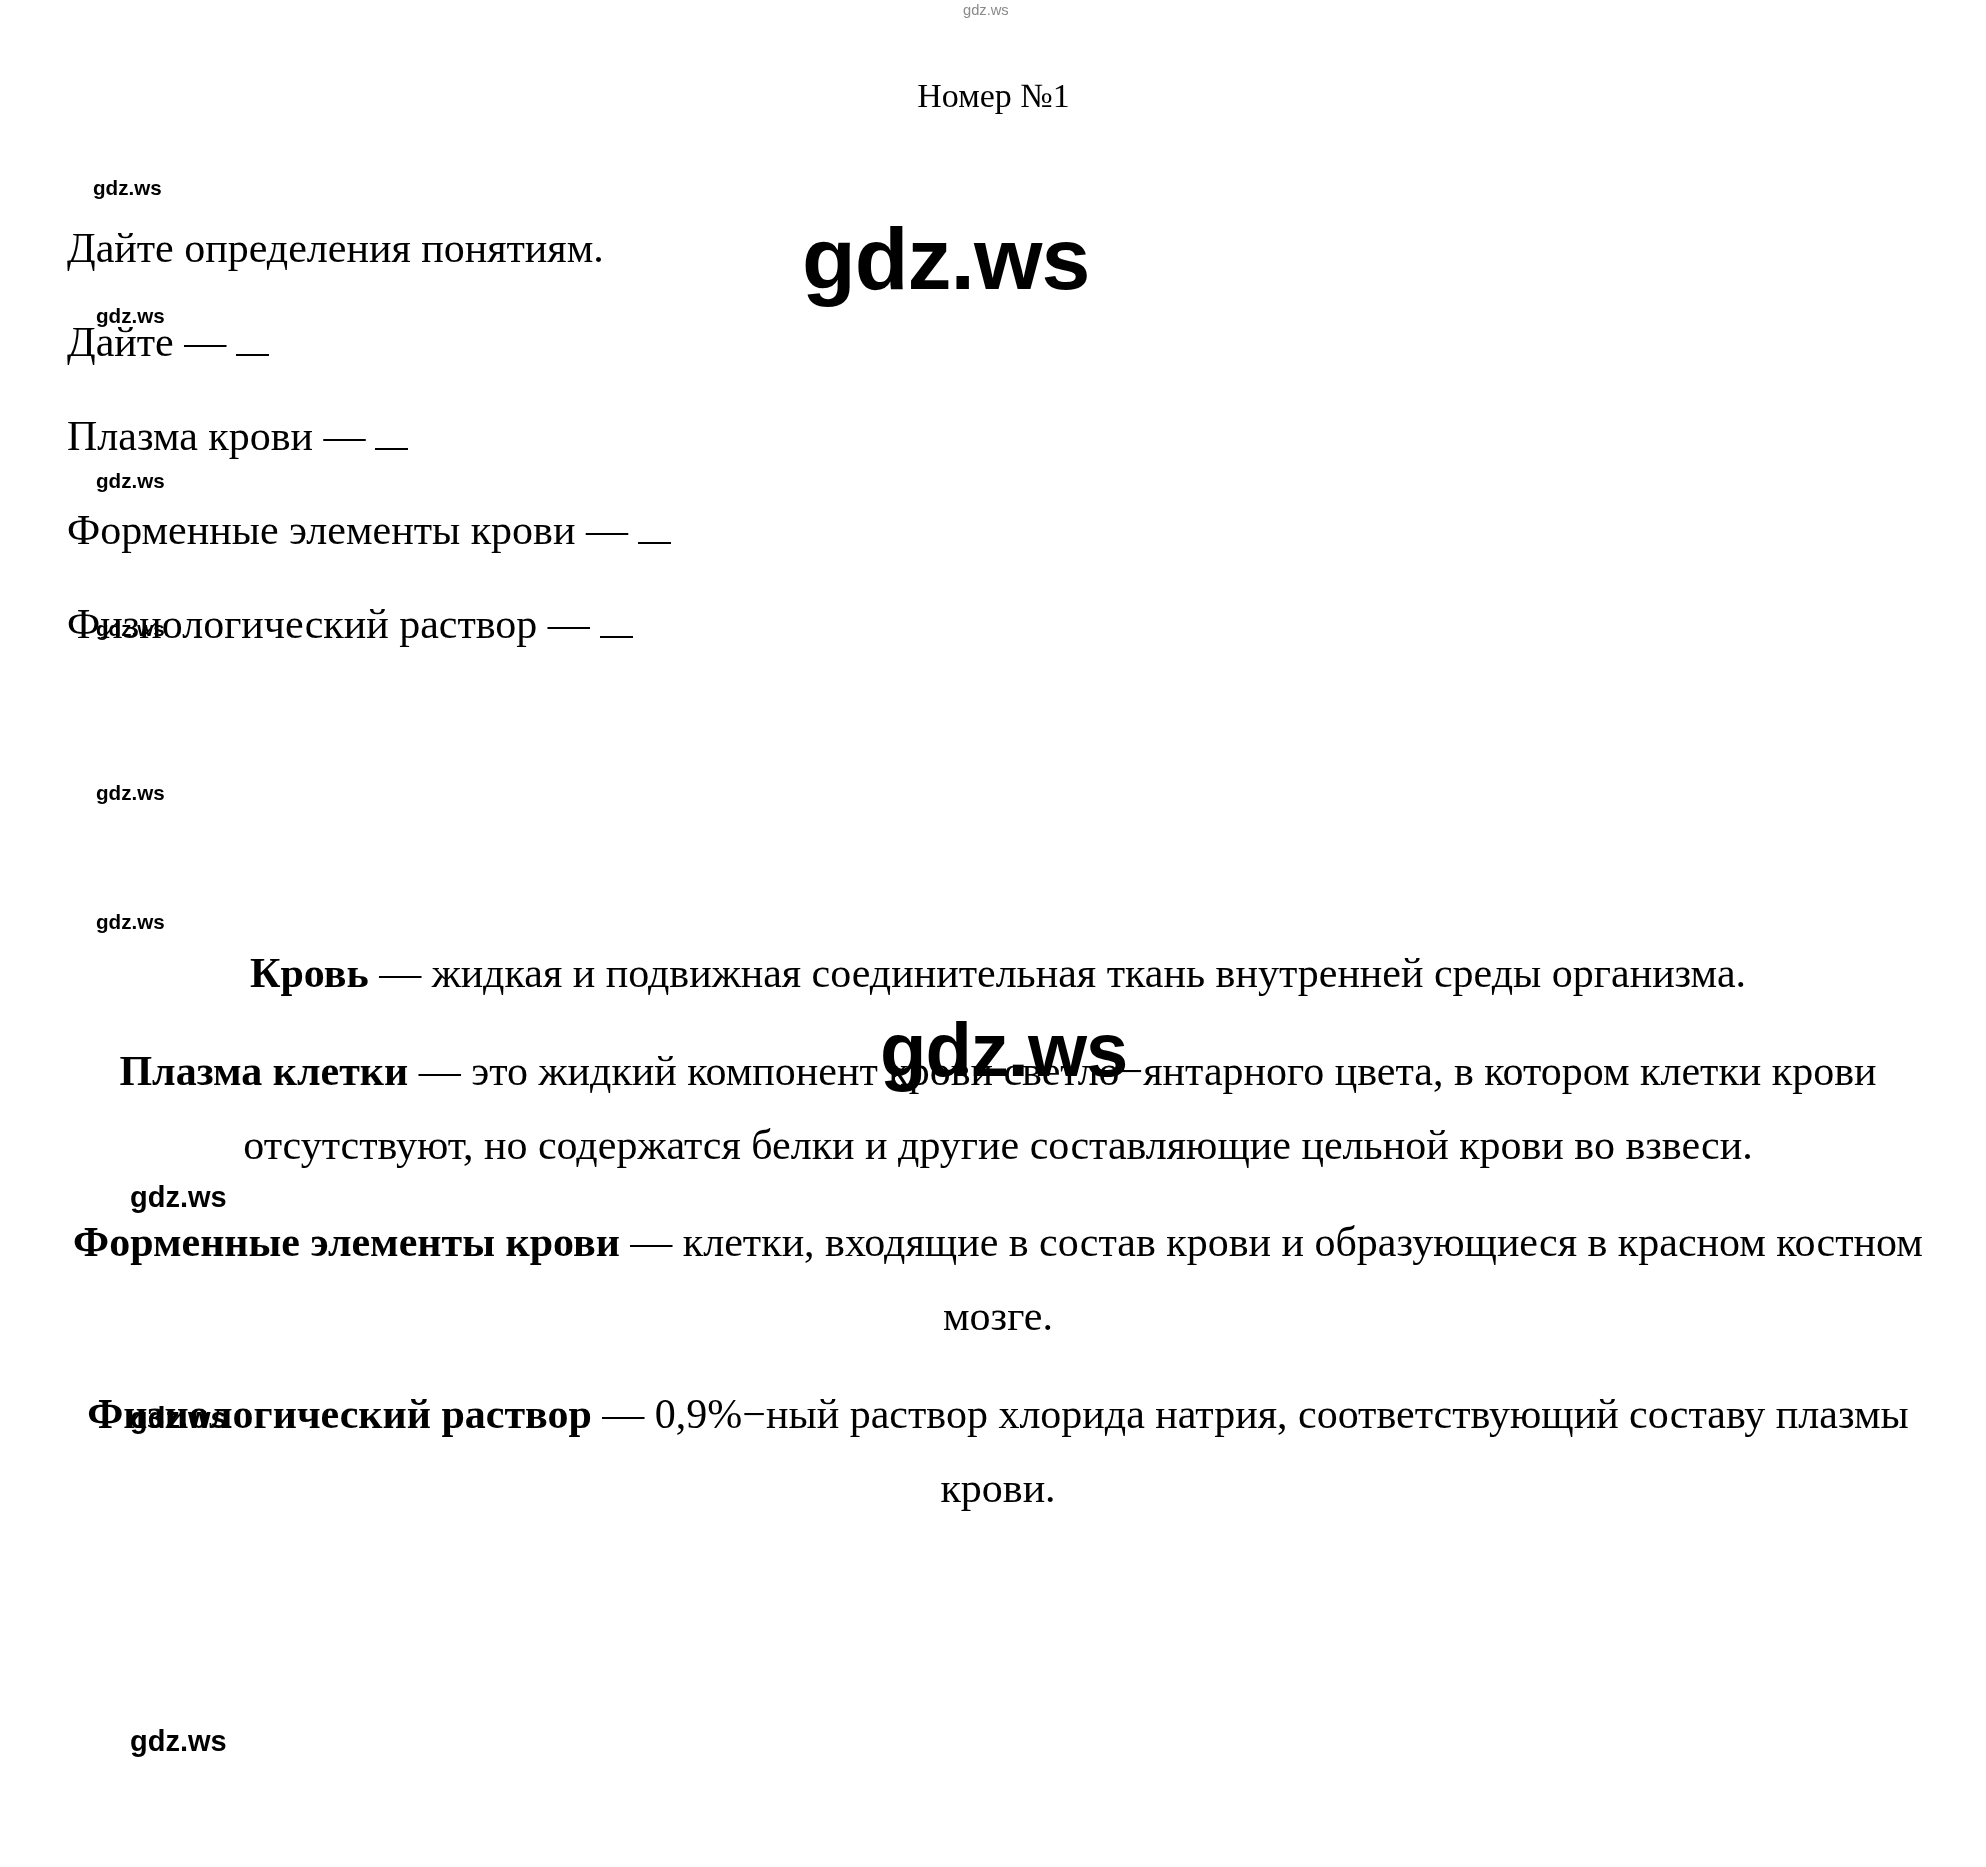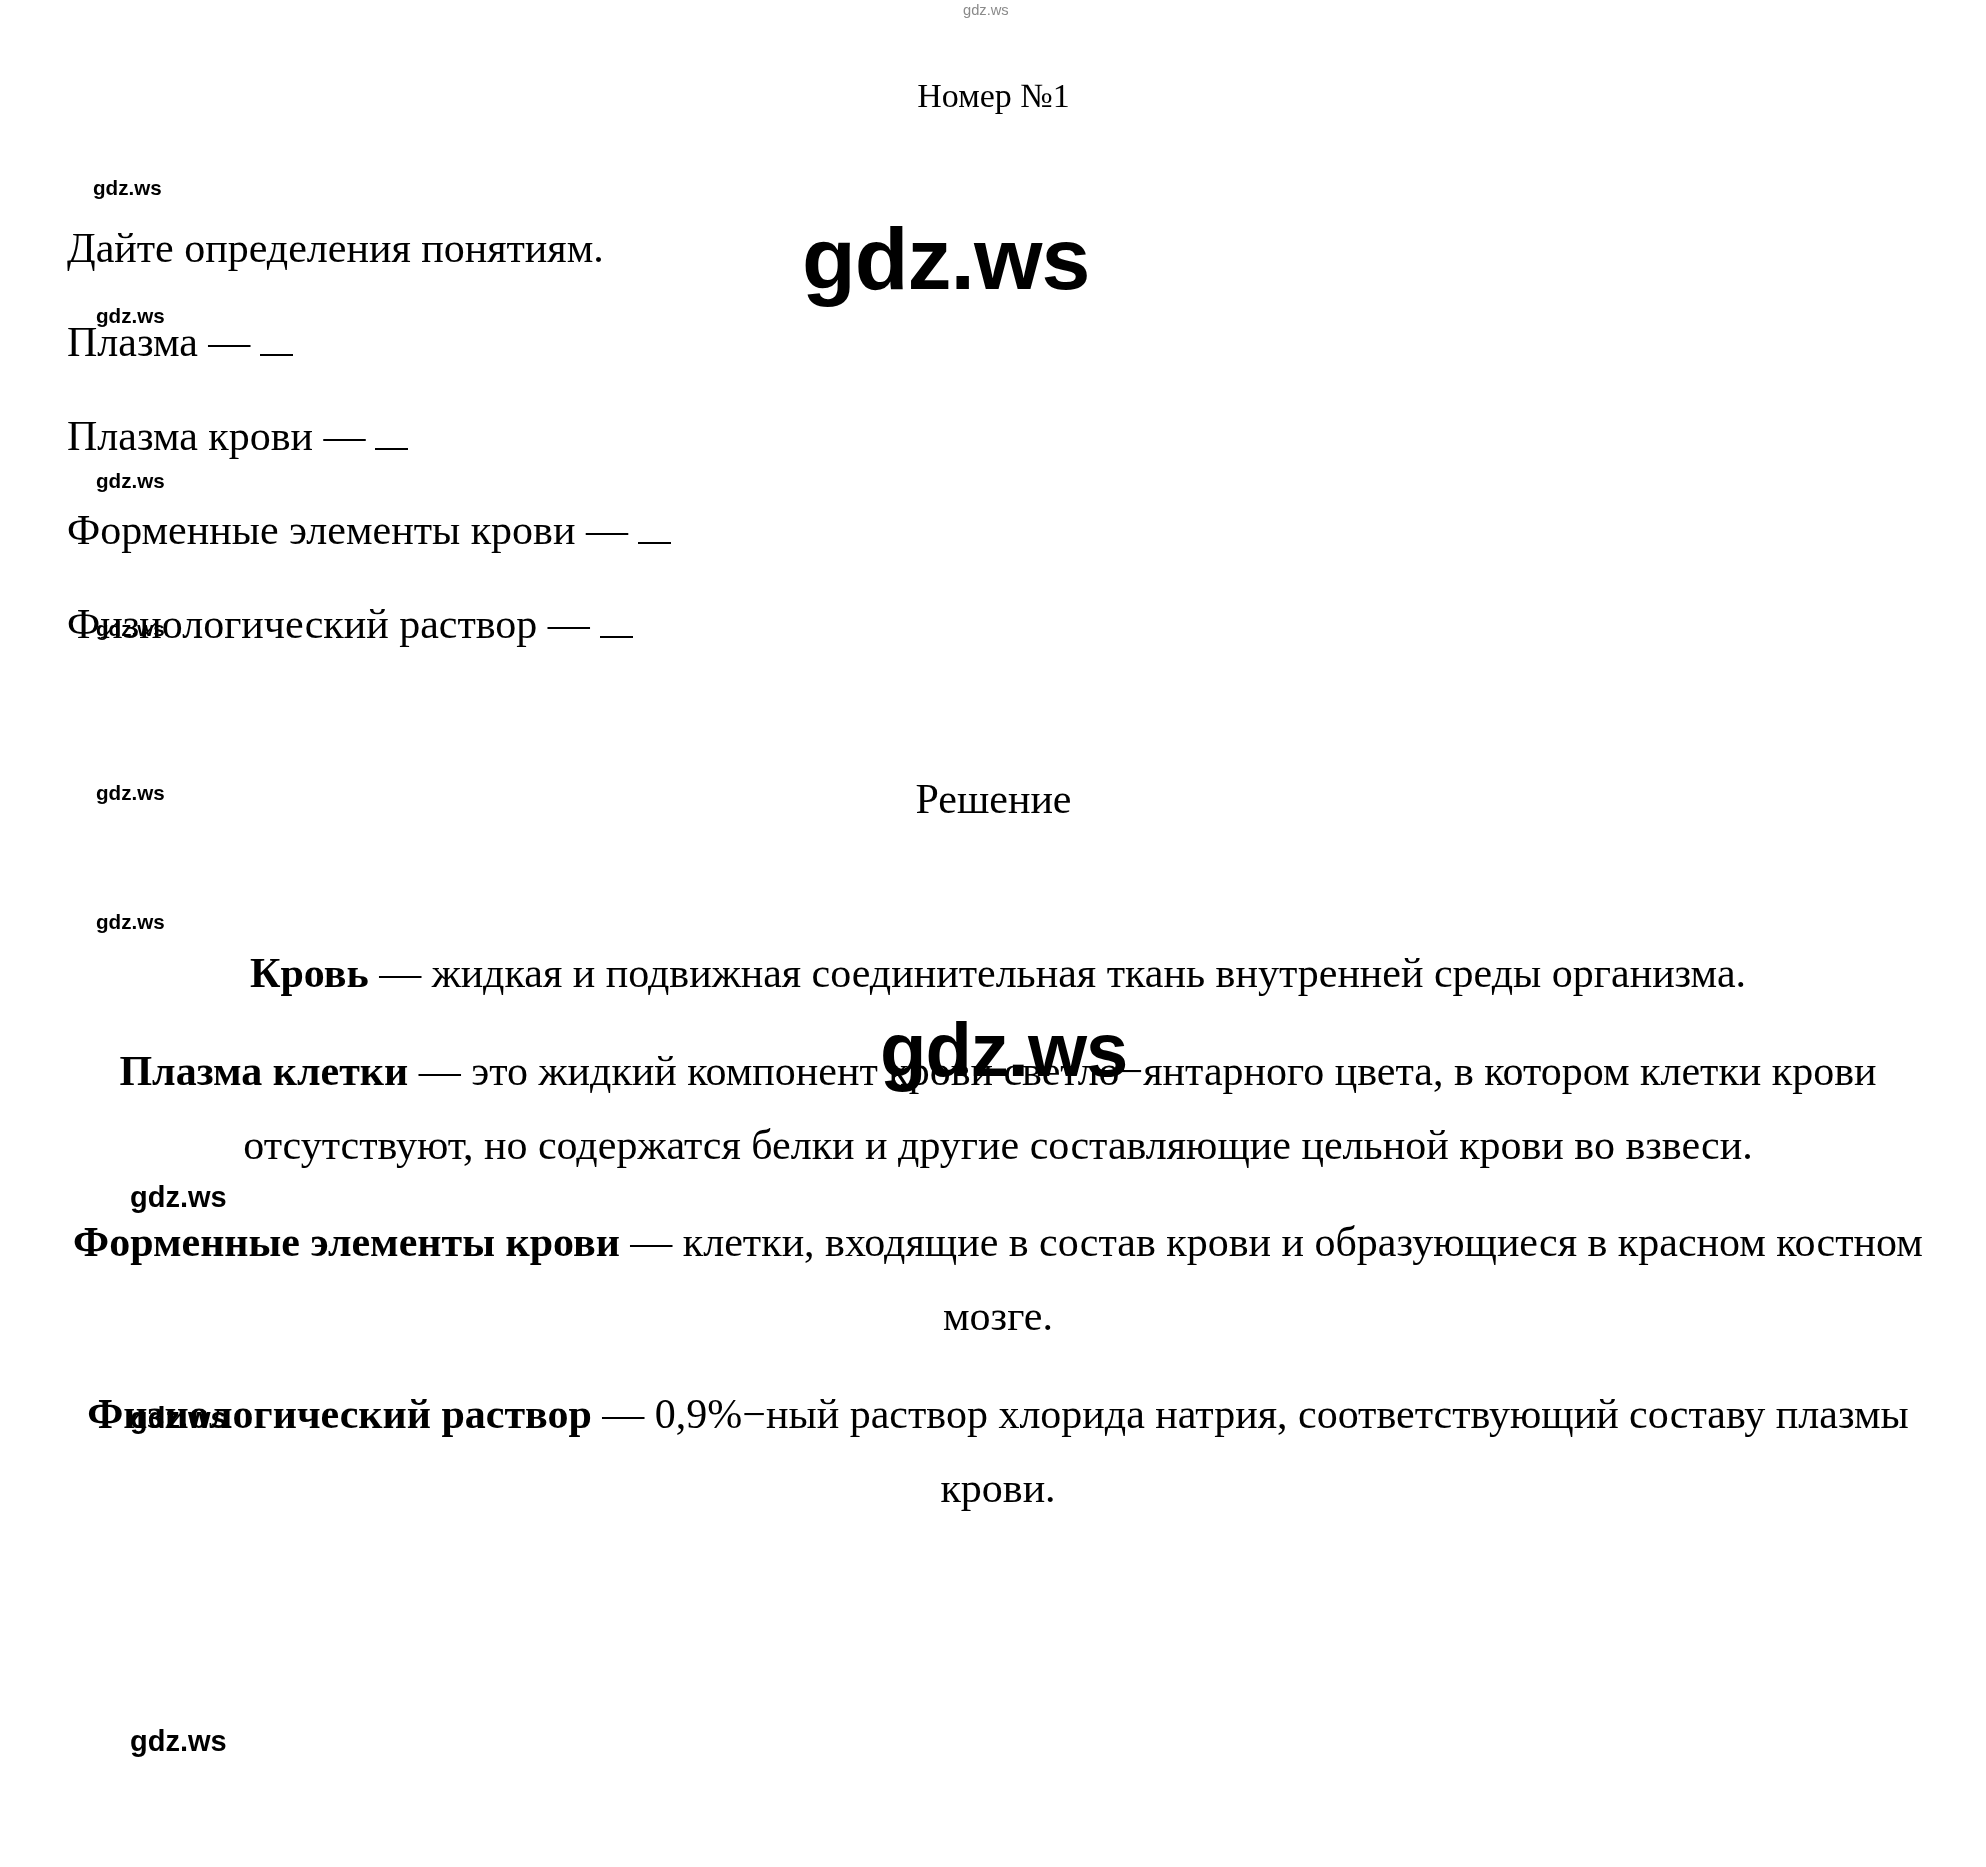--- a/index.html
+++ b/index.html
@@ -107,41 +107,40 @@
 
   <div class="wm wm-tiny" style="left:963px; top:2px;">gdz.ws</div>
 
   <div class="doc-title">Номер №1</div>
 
   <div class="wm wm-small" style="left:93px; top:176px;">gdz.ws</div>
 
   <div class="task-block">
     <div class="task-line">Дайте определения понятиям.</div>
     <div class="task-line">
-      <span>Плазма —</span><span class="blank"></span>
+      <span>Дайте —</span><span class="blank"></span>
     </div>
     <div class="task-line">
       <span>Плазма крови —</span><span class="blank"></span>
     </div>
     <div class="task-line">
       <span>Форменные элементы крови —</span><span class="blank"></span>
     </div>
     <div class="task-line">
       <span>Физиологический раствор —</span><span class="blank"></span>
     </div>
   </div>
 
   <div class="wm wm-small" style="left:96px; top:304px;">gdz.ws</div>
   <div class="wm wm-small" style="left:96px; top:469px;">gdz.ws</div>
   <div class="wm wm-small" style="left:96px; top:617px;">gdz.ws</div>
   <div class="wm wm-small" style="left:96px; top:781px;">gdz.ws</div>
 
   <div class="wm wm-big" style="left:802px; top:208px;">gdz.ws</div>
 
-  <div class="solution-title">Решение</div>
 
   <div class="wm wm-small" style="left:96px; top:910px;">gdz.ws</div>
 
   <div class="answer-block">
     <div class="answer-par">
       <b>Кровь</b><span> — </span><span>жидкая и подвижная соединительная ткань внутренней среды организма.</span>
     </div>
     <div class="answer-par">
       <b>Плазма клетки</b><span> — </span><span>это жидкий компонент крови светло−янтарного цвета, в котором клетки крови отсутствуют, но содержатся белки и другие составляющие цельной крови во взвеси.</span>
     </div>

